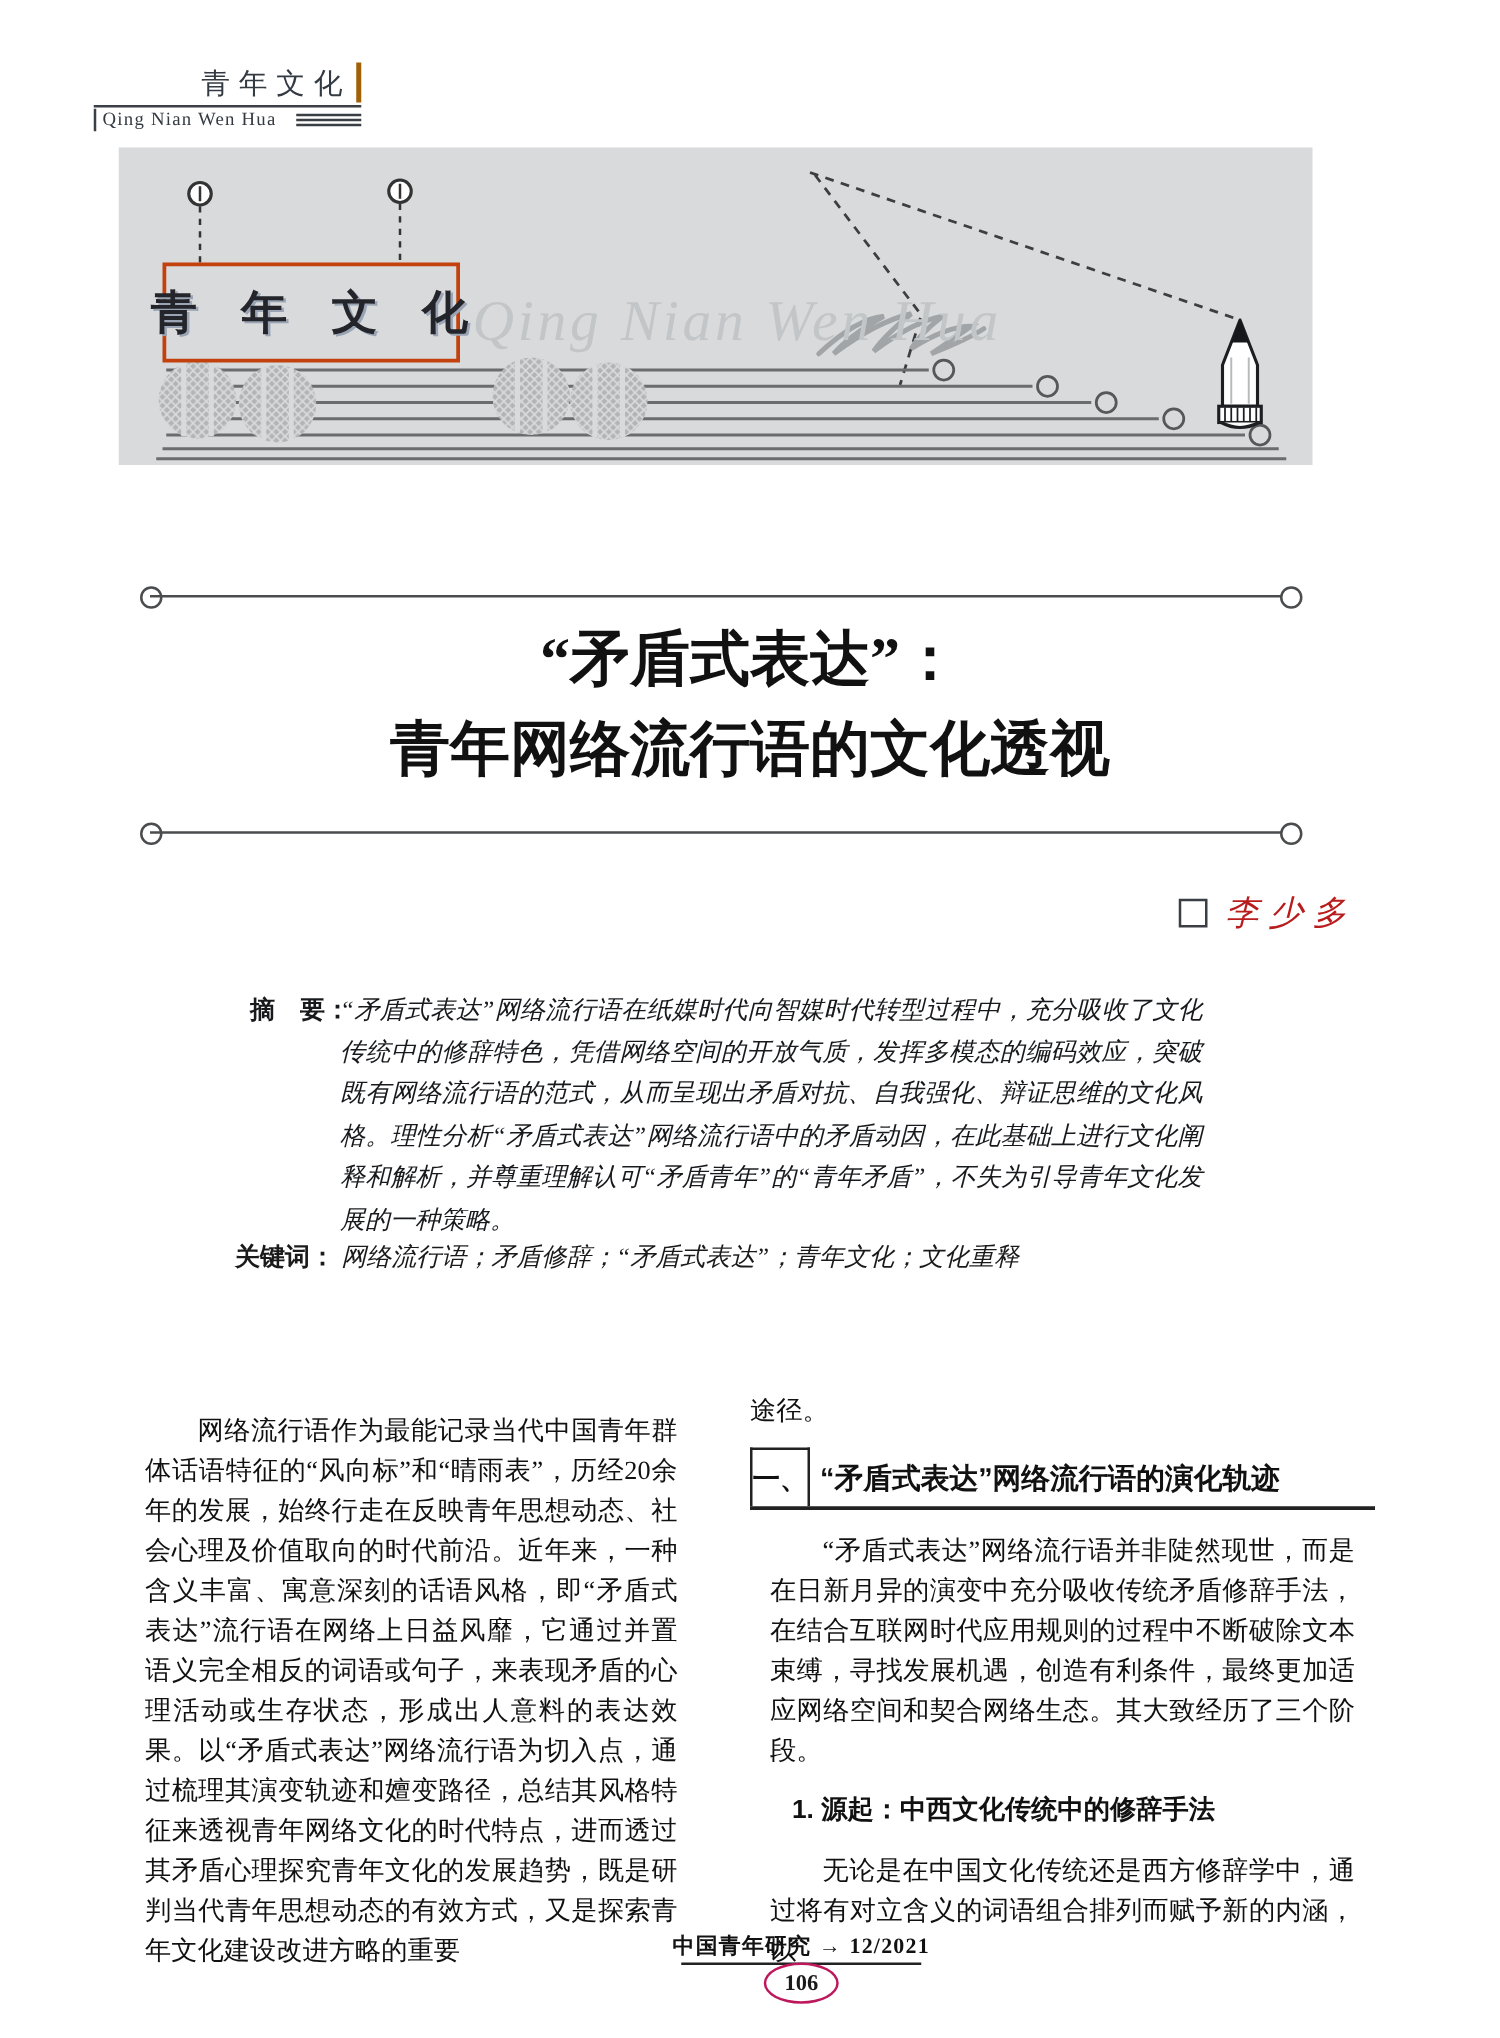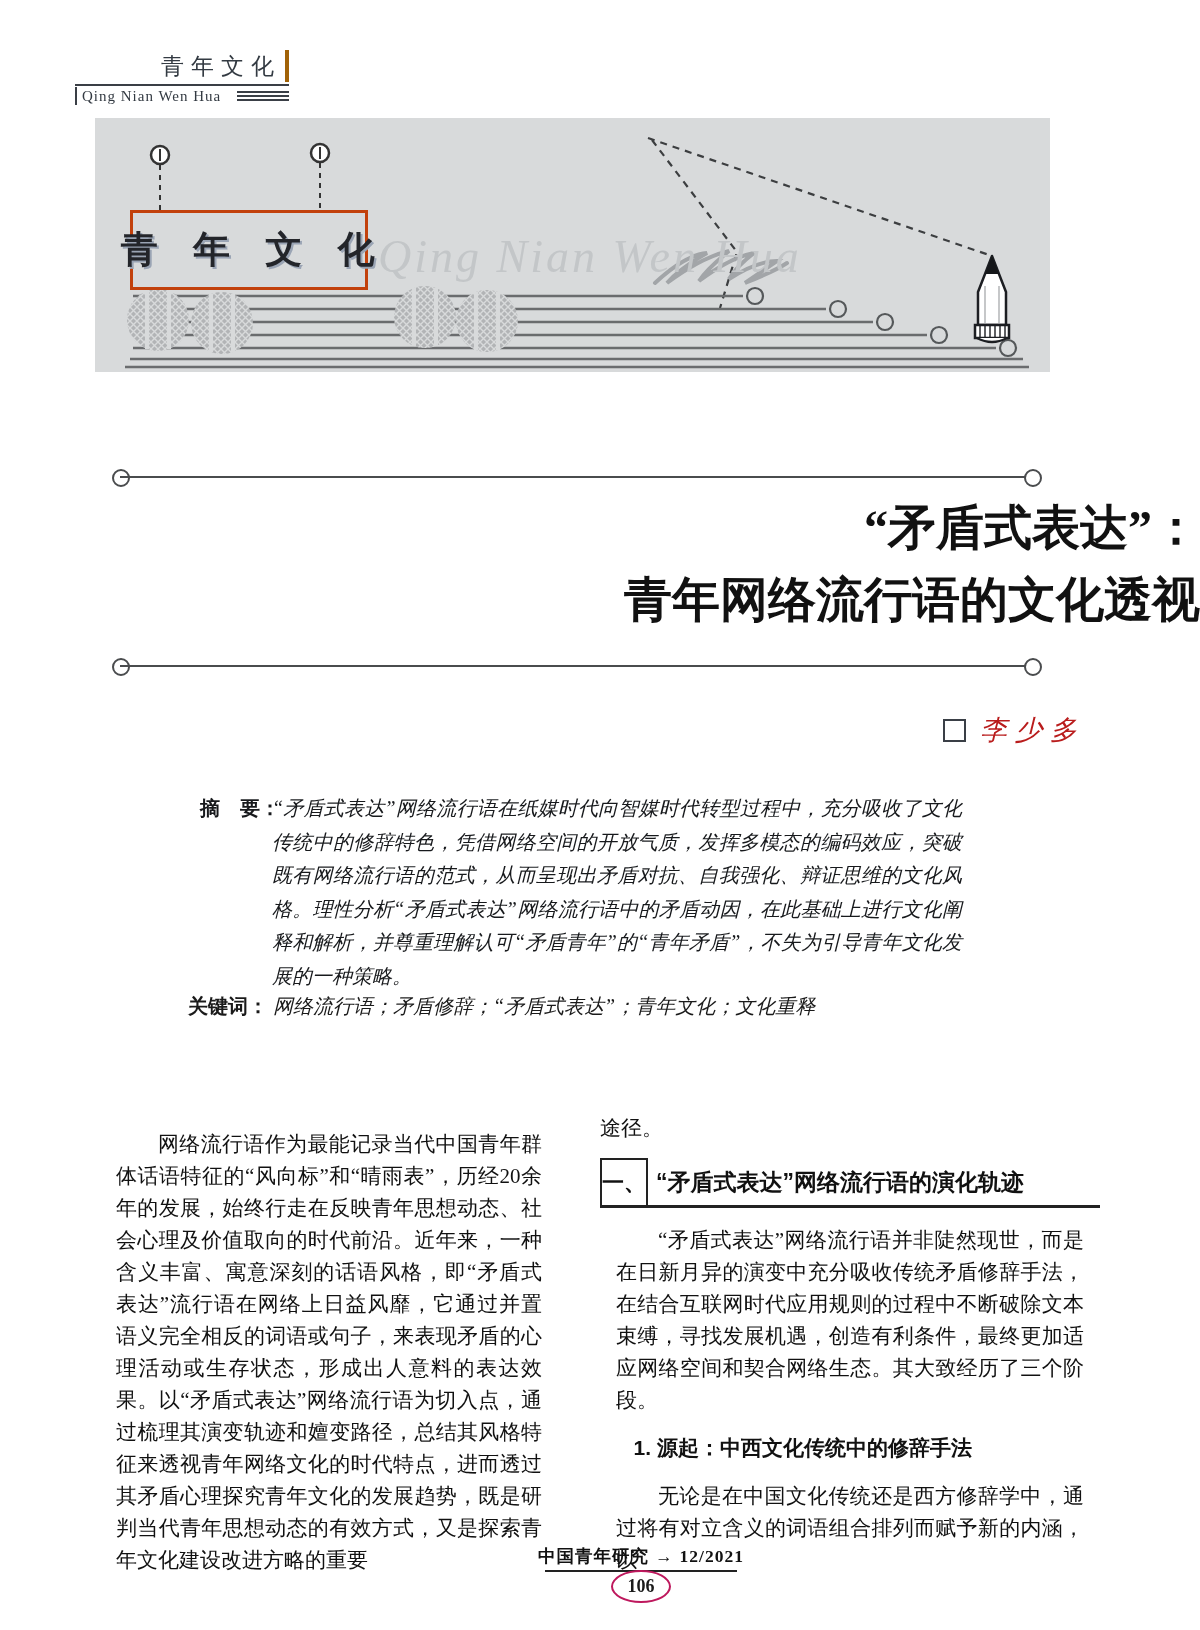--- a/index.html
+++ b/index.html
@@ -30,21 +30,21 @@
   
   .t-rule{position:absolute;left:112px;width:930px;height:16px;}
   .t-rule .ln{position:absolute;left:8px;right:8px;top:7px;border-top:2px solid #4a4c4e;}
   .t-rule .c{position:absolute;top:0;width:14px;height:14px;border:2px solid #4a4c4e;border-radius:50%;background:#fff;}
   .t-rule .c.left{left:0;}
   .t-rule .c.right{right:0;}
   #rule-top{top:469px;}
   #rule-bottom{top:658px;}
 
   
-  #art-title{position:absolute;left:0;top:492px;width:1200px;text-align:right;
+  #art-title{position:absolute;left:0;top:492px;width:1200px;text-align:center;
       font-weight:bold;font-size:48px;line-height:72px;color:#111;}
 
   
   #author{position:absolute;right:115px;top:712px;display:flex;align-items:center;gap:14px;}
   #author .sq{width:19px;height:19px;border:2px solid #3a3f46;}
   #author .name{font-size:27px;font-style:italic;letter-spacing:8px;color:#b91c1c;}
 
   
   #abstract{position:absolute;left:200px;top:792px;width:762px;font-size:20px;line-height:33.5px;}
   #abstract .ab-body{position:relative;padding-left:72px;text-align:justify;font-style:italic;color:#17191c;}

